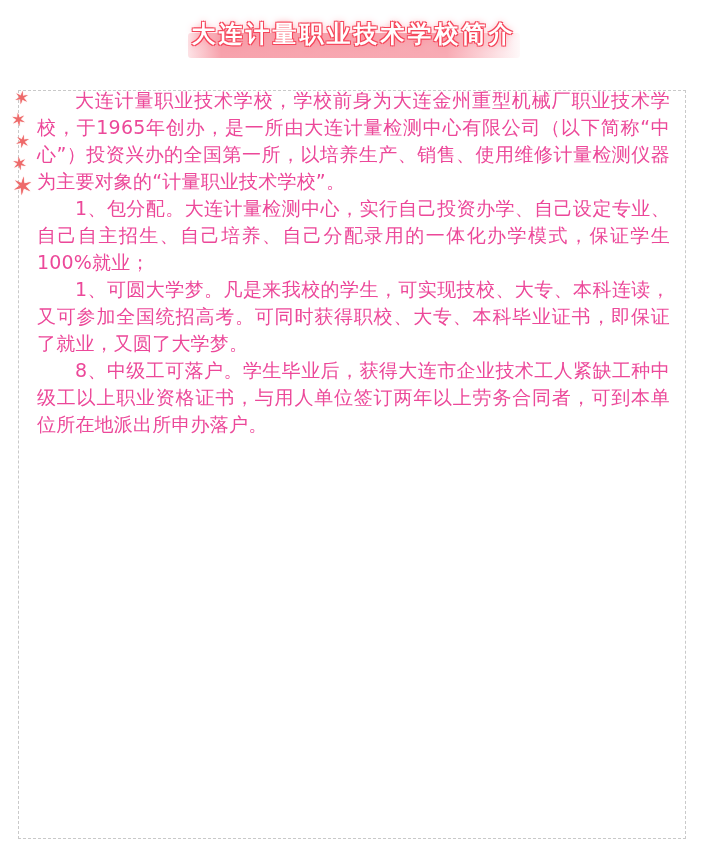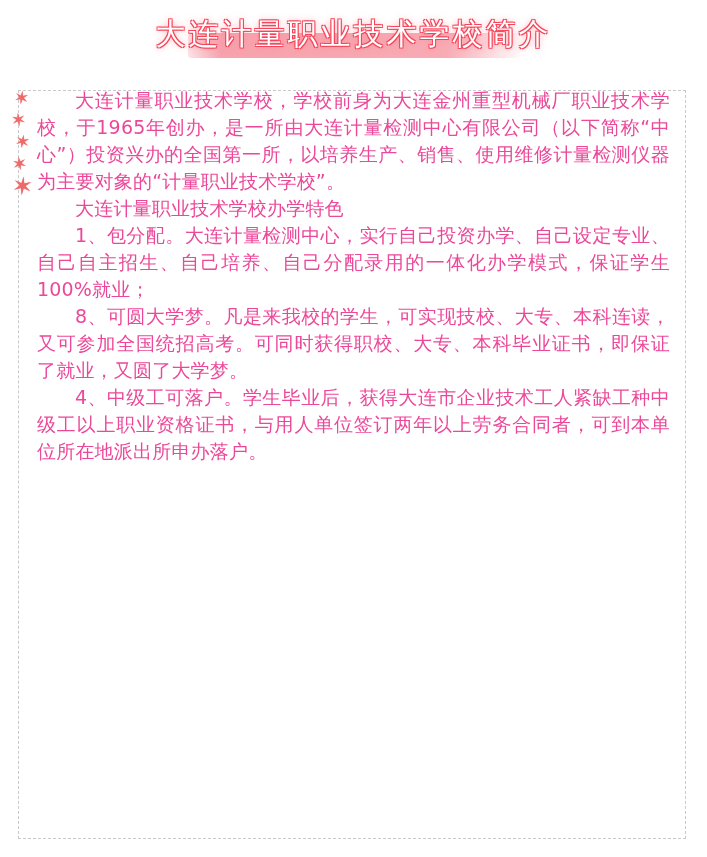--- a/index.html
+++ b/index.html
@@ -32,22 +32,22 @@
     border-radius: 3px;
     background: linear-gradient(90deg,
       rgba(248,162,172,0.30) 0%,
       #f7a2ac 10%,
       #f8abb4 78%,
       rgba(250,205,210,0.12) 100%);
   }
   .title-text {
     position: relative;
     display: inline-block;
-    font-size: 30px;
-    font-weight: normal;
+    font-size: 24px;
+    font-weight: bold;
     letter-spacing: 3px;
     color: #ffffff;
     line-height: 40px;
     text-shadow:
       -1px -1px 0 #f5455a,
        1px -1px 0 #f5455a,
       -1px  1px 0 #f5455a,
        1px  1px 0 #f5455a,
        0 0 7px rgba(255,130,145,0.9);
   }
@@ -118,17 +118,16 @@
   <span class="star">✶</span>
   <span class="star">✶</span>
   <span class="star">✶</span>
   <span class="star">✶</span>
 </div>
 
 <div class="frame"></div>
 
 <div class="content">
   <p>大连计量职业技术学校，学校前身为大连金州重型机械厂职业技术学校，于1965年创办，是一所由大连计量检测中心有限公司（以下简称“中心”）投资兴办的全国第一所，以培养生产、销售、使用维修计量检测仪器为主要对象的“计量职业技术学校”。</p>
-  <p>大连计量职业技术学校办学特色</p>
   <p>1、包分配。大连计量检测中心，实行自己投资办学、自己设定专业、自己自主招生、自己培养、自己分配录用的一体化办学模式，保证学生100%就业；</p>
-  <p>8、可圆大学梦。凡是来我校的学生，可实现技校、大专、本科连读，又可参加全国统招高考。可同时获得职校、大专、本科毕业证书，即保证了就业，又圆了大学梦。</p>
-  <p>4、中级工可落户。学生毕业后，获得大连市企业技术工人紧缺工种中级工以上职业资格证书，与用人单位签订两年以上劳务合同者，可到本单位所在地派出所申办落户。</p>
+  <p>1、可圆大学梦。凡是来我校的学生，可实现技校、大专、本科连读，又可参加全国统招高考。可同时获得职校、大专、本科毕业证书，即保证了就业，又圆了大学梦。</p>
+  <p>8、中级工可落户。学生毕业后，获得大连市企业技术工人紧缺工种中级工以上职业资格证书，与用人单位签订两年以上劳务合同者，可到本单位所在地派出所申办落户。</p>
 </div>
 
 </body></html>

